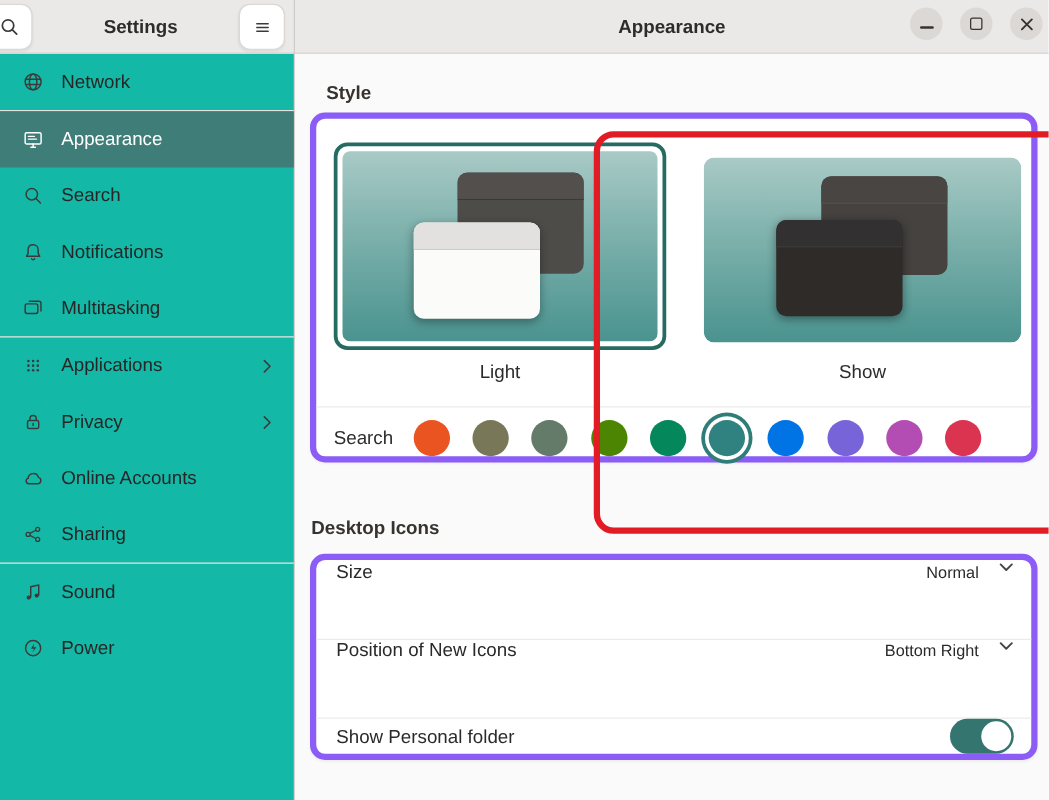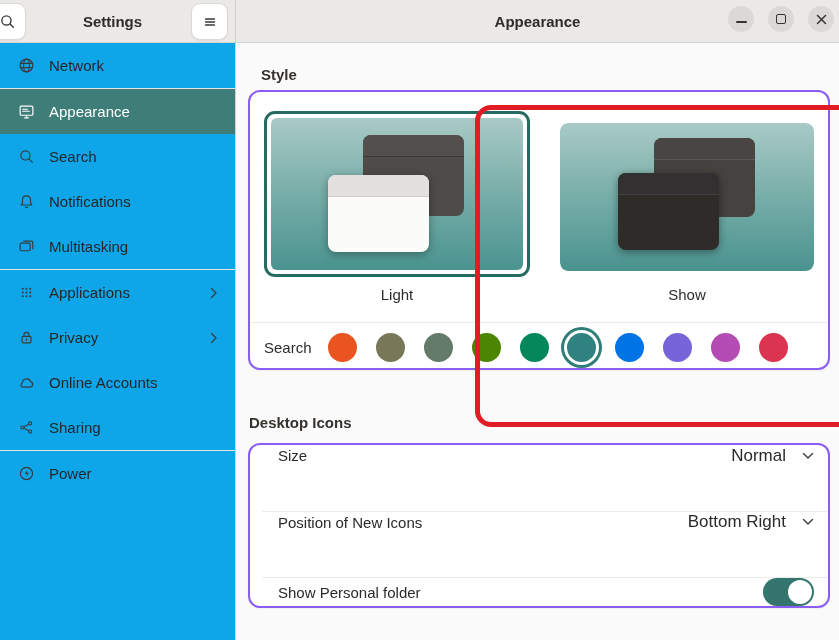--- a/index.html
+++ b/index.html
@@ -14,35 +14,35 @@
   .search-btn { left:-11px; }
   .menu-btn { left:191px; }
   .app-title { position:absolute; left:30px; top:0; width:165px; height:43px; display:flex; align-items:center; justify-content:center; font-size:15px; font-weight:700; color:#2e2b28; }
   .page-title { position:absolute; left:236px; top:0; width:603px; height:43px; display:flex; align-items:center; justify-content:center; font-size:15px; font-weight:700; color:#2e2b28; }
   .win-ctrl { position:absolute; top:6px; width:26px; height:26px; border-radius:50%; background:#dbd8d5; display:flex; align-items:center; justify-content:center; color:#343434; cursor:pointer; }
   .wc-min { left:728px; } .wc-max { left:768px; } .wc-close { left:808px; }
   .glyph-min { width:11px; height:2px; background:#343434; margin-top:6px; border-radius:1px; }
   .glyph-max { width:10px; height:10px; border:1.5px solid #343434; border-radius:2px; }
 
   
-  .sidebar { position:absolute; left:0; top:43px; width:236px; bottom:0; background:#0ea5e9; border-right:1px solid #d3d0cd; z-index:4; }
+  .sidebar { position:absolute; left:0; top:43px; width:236px; bottom:0; background:#14b8a6; border-right:1px solid #d3d0cd; z-index:4; }
   .item { position:relative; height:45px; display:flex; align-items:center; padding-left:17px; cursor:pointer; color:#3a3a3a; }
   .item .label { margin-left:14px; font-size:15px; color:#262626; }
   .item .chev { position:absolute; right:17px; top:50%; transform:translateY(-50%); color:#3c3c3c; display:flex; }
   .item.selected .label { color:#ffffff; }
   .item.selected { color:#ffffff; }
   .sep { height:1px; background:#e7e5e2; }
   .icon { width:18px; height:18px; display:flex; align-items:center; justify-content:center; }
 
   
   .content { position:absolute; left:236px; top:43px; right:0; bottom:0; background:#fafafa; }
   .section-title { position:absolute; font-size:15px; font-weight:700; color:#36322e; }
   .style-title { left:25px; top:23px; }
   .desktop-title { left:13px; top:371px; }
-  .card { position:absolute; background:#ffffff; border:2px solid #8b5cf6; border-radius:12px; box-shadow:0 1px 2px rgba(0,0,0,.05);padding-left:12px; }
+  .card { position:absolute; background:#ffffff; border:5px solid #8b5cf6; border-radius:12px; box-shadow:0 1px 2px rgba(0,0,0,.05); }
   .card1 { left:12px; top:47px; width:582px; height:280px; }
   .card2 { left:12px; top:400px; width:582px; height:165px; display:flex; flex-direction:column;gap:44px; }
 
   
   .tile-light { position:absolute; left:14px; top:19px; width:266px; height:166px; border:3px solid #266b62; border-radius:11px; background:#ffffff; padding:4px; cursor:pointer; }
   .tile-dark  { position:absolute; left:310px; top:31px; width:254px; height:148px; border-radius:8px; overflow:hidden; cursor:pointer; }
   .tile-gradient { position:relative; width:100%; height:100%; border-radius:6px; overflow:hidden; background:linear-gradient(180deg,#a9cac6 0%, #7cb0ab 45%, #4a938f 100%); }
   .tile-dark .tile-gradient { border-radius:8px; }
   .mini-win { position:absolute; border-radius:8px; }
   .mini-hdr { height:22px; border-top-left-radius:8px; border-top-right-radius:8px; }
@@ -61,21 +61,21 @@
   .card-divider { position:absolute; left:0; right:0; top:230px; height:1px; background:#ecebe9; }
   .color-label { position:absolute; left:14px; top:231px; height:49px; display:flex; align-items:center; font-size:15px; color:#2c2c2c; }
   .swatches { position:absolute; left:78px; right:40px; top:231px; height:49px; display:flex; align-items:center; justify-content:space-between; }
   .swatch { width:29px; height:29px; border-radius:50%; cursor:pointer; }
   .swatch.selected { box-shadow:0 0 0 3px #ffffff, 0 0 0 6px #2f7d78; }
 
   
   .pref-row { flex:1; display:flex; align-items:center; padding:0 14px 0 16px; }
   .pref-row + .pref-row { border-top:1px solid #ecebe9; }
   .pref-label { font-size:15px; color:#2a2a2a; }
-  .pref-value { margin-left:auto; display:flex; align-items:center; font-size:17px; color:#2a2a2a; cursor:pointer; }
+  .pref-value { margin-left:auto; display:flex; align-items:flex-start; font-size:13px; color:#2a2a2a; cursor:pointer; }
   .pref-value .dd-chev { margin-left:16px; display:flex; color:#454545; }
   .toggle { margin-left:auto; width:51px; height:28px; border-radius:14px; background:#35756f; position:relative; cursor:pointer; }
   .toggle .knob { position:absolute; right:2px; top:2px; width:24px; height:24px; border-radius:50%; background:#ffffff; }
 
   
   .annotation { position:absolute; left:239px; top:62px; width:594px; height:322px; border:5px solid #e21c25; border-radius:16px; z-index:10; pointer-events:none; }
 
   svg { display:block; }
 </style>
 </head>
@@ -232,20 +232,30 @@
             <circle cx="3.7" cy="8" r="1.7"></circle>
             <circle cx="11.9" cy="12.3" r="1.7"></circle>
             <path d="M5.3 7.2l5-2.7M5.3 8.8l5 2.7"></path>
           </svg>
       </span>
       <span class="label">Sharing</span>
     </div>
 
     <div class="sep"></div>
 
+    <div class="item">
+      <span class="icon">
+        <svg width="17" height="17" viewBox="0 0 16 16" fill="none" stroke="currentColor" stroke-width="1.1" stroke-linejoin="round">
+            <path d="M6.2 12.3V4.2l6-1.4v8"></path>
+            <circle cx="4.7" cy="12.3" r="1.6" fill="currentColor" stroke="none"></circle>
+            <circle cx="10.7" cy="10.8" r="1.6" fill="currentColor" stroke="none"></circle>
+          </svg>
+      </span>
+      <span class="label">Sound</span>
+    </div>
 
     <div class="item">
       <span class="icon">
         <svg width="17" height="17" viewBox="0 0 16 16" fill="none" stroke="currentColor" stroke-width="1.1">
             <circle cx="8" cy="8" r="5.7"></circle>
             <path d="M8.8 4.6L6.4 8.4h2.3L7.3 11.4l3.2-4H8.3z" fill="currentColor" stroke="none"></path>
           </svg>
       </span>
       <span class="label">Power</span>
     </div>

